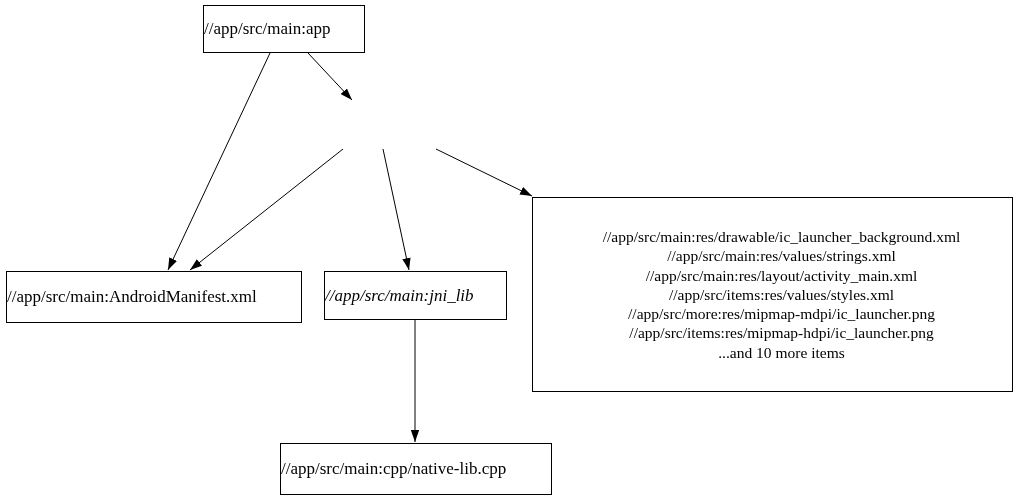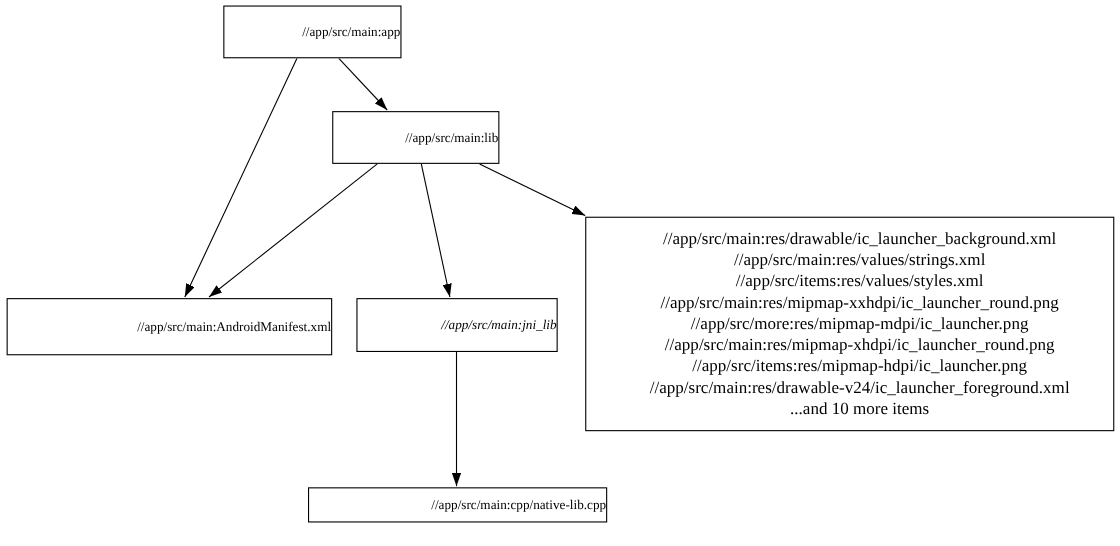--- a/index.html
+++ b/index.html
@@ -23,37 +23,37 @@
     width: 1018px;
     height: 496px;
   }
   .node {
     position: absolute;
     box-sizing: border-box;
     border: 1px solid #000000;
     background: #ffffff;
     display: flex;
     align-items: center;
-    justify-content: flex-end;
-    font-size: 12px;
+    justify-content: flex-start;
+    font-size: 17px;
     white-space: nowrap;
     text-align: center;
   }
   .node.multi {
     flex-direction: column;
     justify-content: center;
     line-height: 19.3px;
     font-size: 15.5px;
   }
   #node-app        { left: 203px; top: 5px;   width: 162px; height: 48px; }
   #node-lib        { left: 302px; top: 101px; width: 152px; height: 48px; }
   #node-manifest   { left: 6px;   top: 271px; width: 296px; height: 52px; }
   #node-jni-lib    { left: 324px; top: 271px; width: 183px; height: 49px; font-style: italic; }
   #node-res-group  { left: 532px; top: 197px; width: 481px; height: 195px; padding-left: 18px; }
-  #node-native-cpp { left: 280px; top: 443px; width: 272px; height: 32px; font-family: Liberation Serif, serif; }
+  #node-native-cpp { left: 280px; top: 443px; width: 272px; height: 52px; font-family: Liberation Serif, serif; }
 </style>
 </head>
 <body>
 
 <div class="canvas">
 
   <svg class="edges" viewBox="0 0 1018 496" xmlns="http://www.w3.org/2000/svg">
     <defs>
       <marker id="arrow" markerWidth="12" markerHeight="8.4" refX="12" refY="4.2" orient="auto" markerUnits="userSpaceOnUse">
         <path d="M0,0 L12,4.2 L0,8.4 Z" fill="#000000"></path>
@@ -64,41 +64,36 @@
     <line x1="343" y1="149" x2="190" y2="270" stroke="#000000" stroke-width="1" marker-end="url(#arrow)"></line>
     <line x1="383" y1="149" x2="409" y2="270" stroke="#000000" stroke-width="1" marker-end="url(#arrow)"></line>
     <line x1="436" y1="149" x2="532" y2="196" stroke="#000000" stroke-width="1" marker-end="url(#arrow)"></line>
     <line x1="415" y1="320" x2="415" y2="442" stroke="#000000" stroke-width="1" marker-end="url(#arrow)"></line>
   </svg>
 
   <div class="node" id="node-app">
     <span>//app/src/main:app</span>
   </div>
 
-  <div class="node" id="node-lib">
-    <span>//app/src/main:lib</span>
-  </div>
 
   <div class="node" id="node-manifest">
     <span>//app/src/main:AndroidManifest.xml</span>
   </div>
 
   <div class="node" id="node-jni-lib">
     <span>//app/src/main:jni_lib</span>
   </div>
 
   <div class="node multi" id="node-res-group">
     <div>//app/src/main:res/drawable/ic_launcher_background.xml</div>
     <div>//app/src/main:res/values/strings.xml</div>
+    <div>//app/src/main:res/layout/activity_main.xml</div>
     <div>//app/src/items:res/values/styles.xml</div>
-    <div>//app/src/main:res/mipmap-xxhdpi/ic_launcher_round.png</div>
     <div>//app/src/more:res/mipmap-mdpi/ic_launcher.png</div>
-    <div>//app/src/main:res/mipmap-xhdpi/ic_launcher_round.png</div>
     <div>//app/src/items:res/mipmap-hdpi/ic_launcher.png</div>
-    <div>//app/src/main:res/drawable-v24/ic_launcher_foreground.xml</div>
     <div>...and 10 more items</div>
   </div>
 
   <div class="node" id="node-native-cpp">
     <span>//app/src/main:cpp/native-lib.cpp</span>
   </div>
 
 </div>
 
 </body></html>

